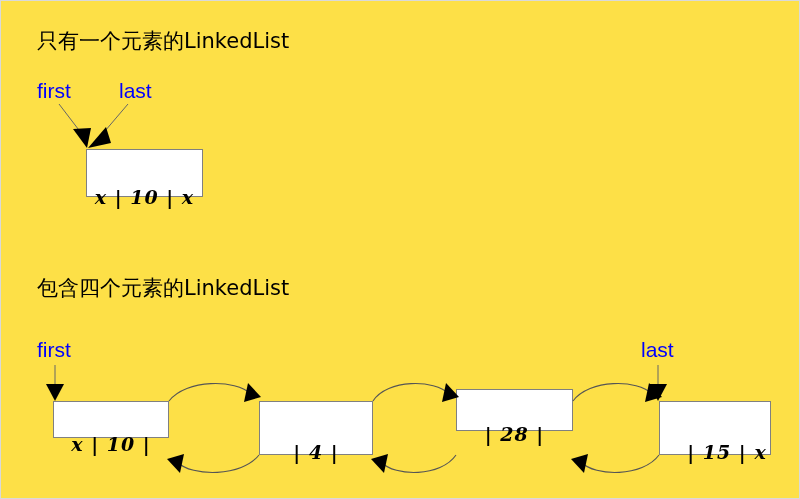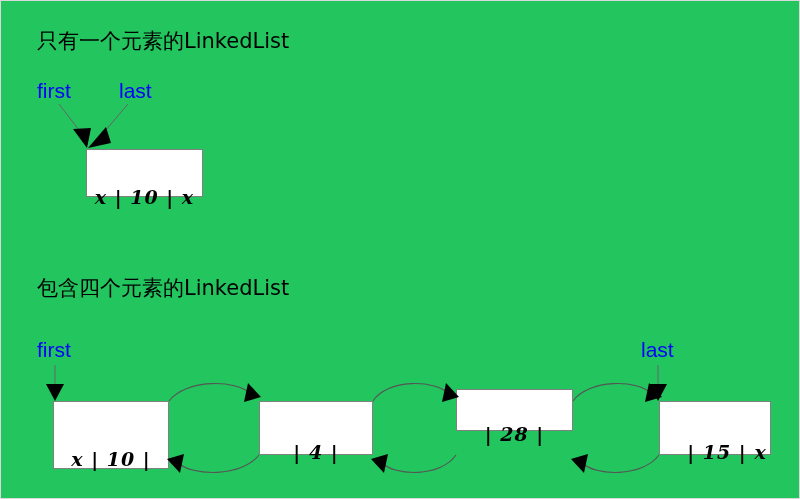--- a/index.html
+++ b/index.html
@@ -7,21 +7,21 @@
     padding: 0;
     background: #ffffff;
   }
   body {
     font-family: "Liberation Sans", "DejaVu Sans", sans-serif;
   }
   #canvas {
     position: relative;
     width: 800px;
     height: 499px;
-    background: #22c55e;
+    background: #fde047;
     border: 1px solid #d9d9d9;
     box-sizing: border-box;
     overflow: hidden;
     text-align: center;
   }
   .section-title {
     position: absolute;
     font-family: "DejaVu Sans", "Liberation Sans", sans-serif;
     font-size: 21px;
     color: #000000;
@@ -61,21 +61,21 @@
     color: #000000;
     letter-spacing: 1px;
     white-space: nowrap;
     margin-top: 48px;
   }
 
   
   #node-single { left: 85px; top: 148px; width: 117px; height: 48px; }
 
   
-  #node-0 { left: 52px;  top: 400px; width: 116px; height: 68px; }
+  #node-0 { left: 52px;  top: 400px; width: 116px; height: 37px; }
   #node-1 { left: 258px; top: 400px; width: 114px; height: 54px; }
   #node-2 { left: 455px; top: 388px; width: 117px; height: 42px; }
   #node-3 { left: 658px; top: 400px; width: 112px; height: 54px; padding-left: 24px; }
 
   svg.overlay {
     position: absolute;
     left: 0;
     top: 0;
     width: 800px;
     height: 499px;

